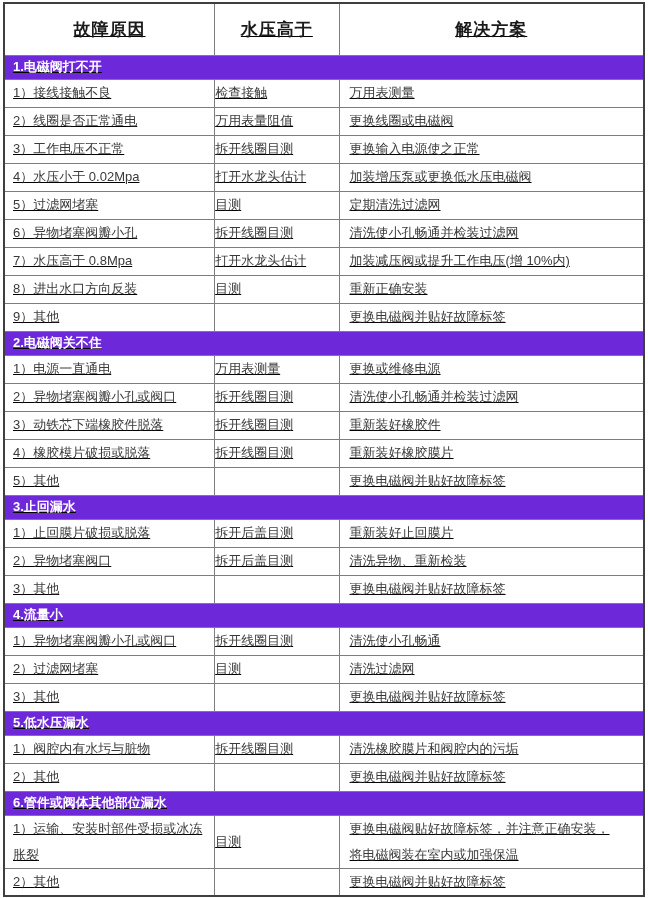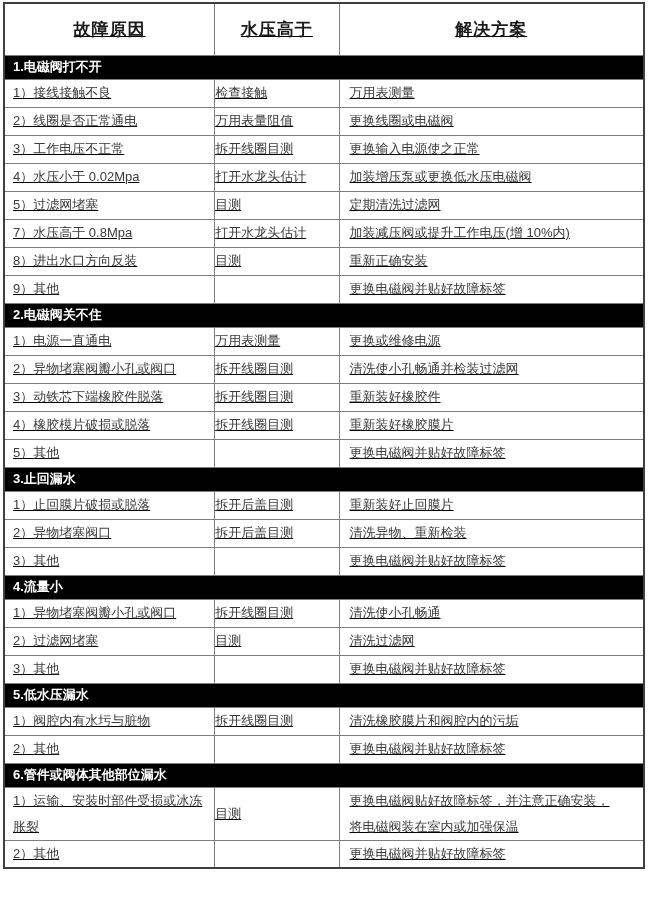--- a/index.html
+++ b/index.html
@@ -21,21 +21,21 @@
     height: 52px;
     font-size: 17px;
     font-weight: bold;
     color: #1a1a1a;
     text-align: center;
     background: #ffffff;
     letter-spacing: 1px;
   }
   tr.sec td {
     height: 24px;
-    background: #000000;
+    background: #6d28d9;
     color: #ffffff;
     font-weight: bold;
     font-size: 13px;
     text-align: left;
     padding: 0 0 0 8px;
   }
   tbody td {
     height: 28px;
     font-size: 13px;
     color: #3a3a3a;
@@ -88,20 +88,25 @@
         <td class="c1">4）水压小于 0.02Mpa</td>
         <td class="c2">打开水龙头估计</td>
         <td class="c3">加装增压泵或更换低水压电磁阀</td>
       </tr>
       <tr>
         <td class="c1">5）过滤网堵塞</td>
         <td class="c2">目测</td>
         <td class="c3">定期清洗过滤网</td>
       </tr>
       <tr>
+        <td class="c1">6）异物堵塞阀瓣小孔</td>
+        <td class="c2">拆开线圈目测</td>
+        <td class="c3">清洗使小孔畅通并检装过滤网</td>
+      </tr>
+      <tr>
         <td class="c1">7）水压高于 0.8Mpa</td>
         <td class="c2">打开水龙头估计</td>
         <td class="c3">加装减压阀或提升工作电压(增 10%内)</td>
       </tr>
       <tr>
         <td class="c1">8）进出水口方向反装</td>
         <td class="c2">目测</td>
         <td class="c3">重新正确安装</td>
       </tr>
       <tr>

